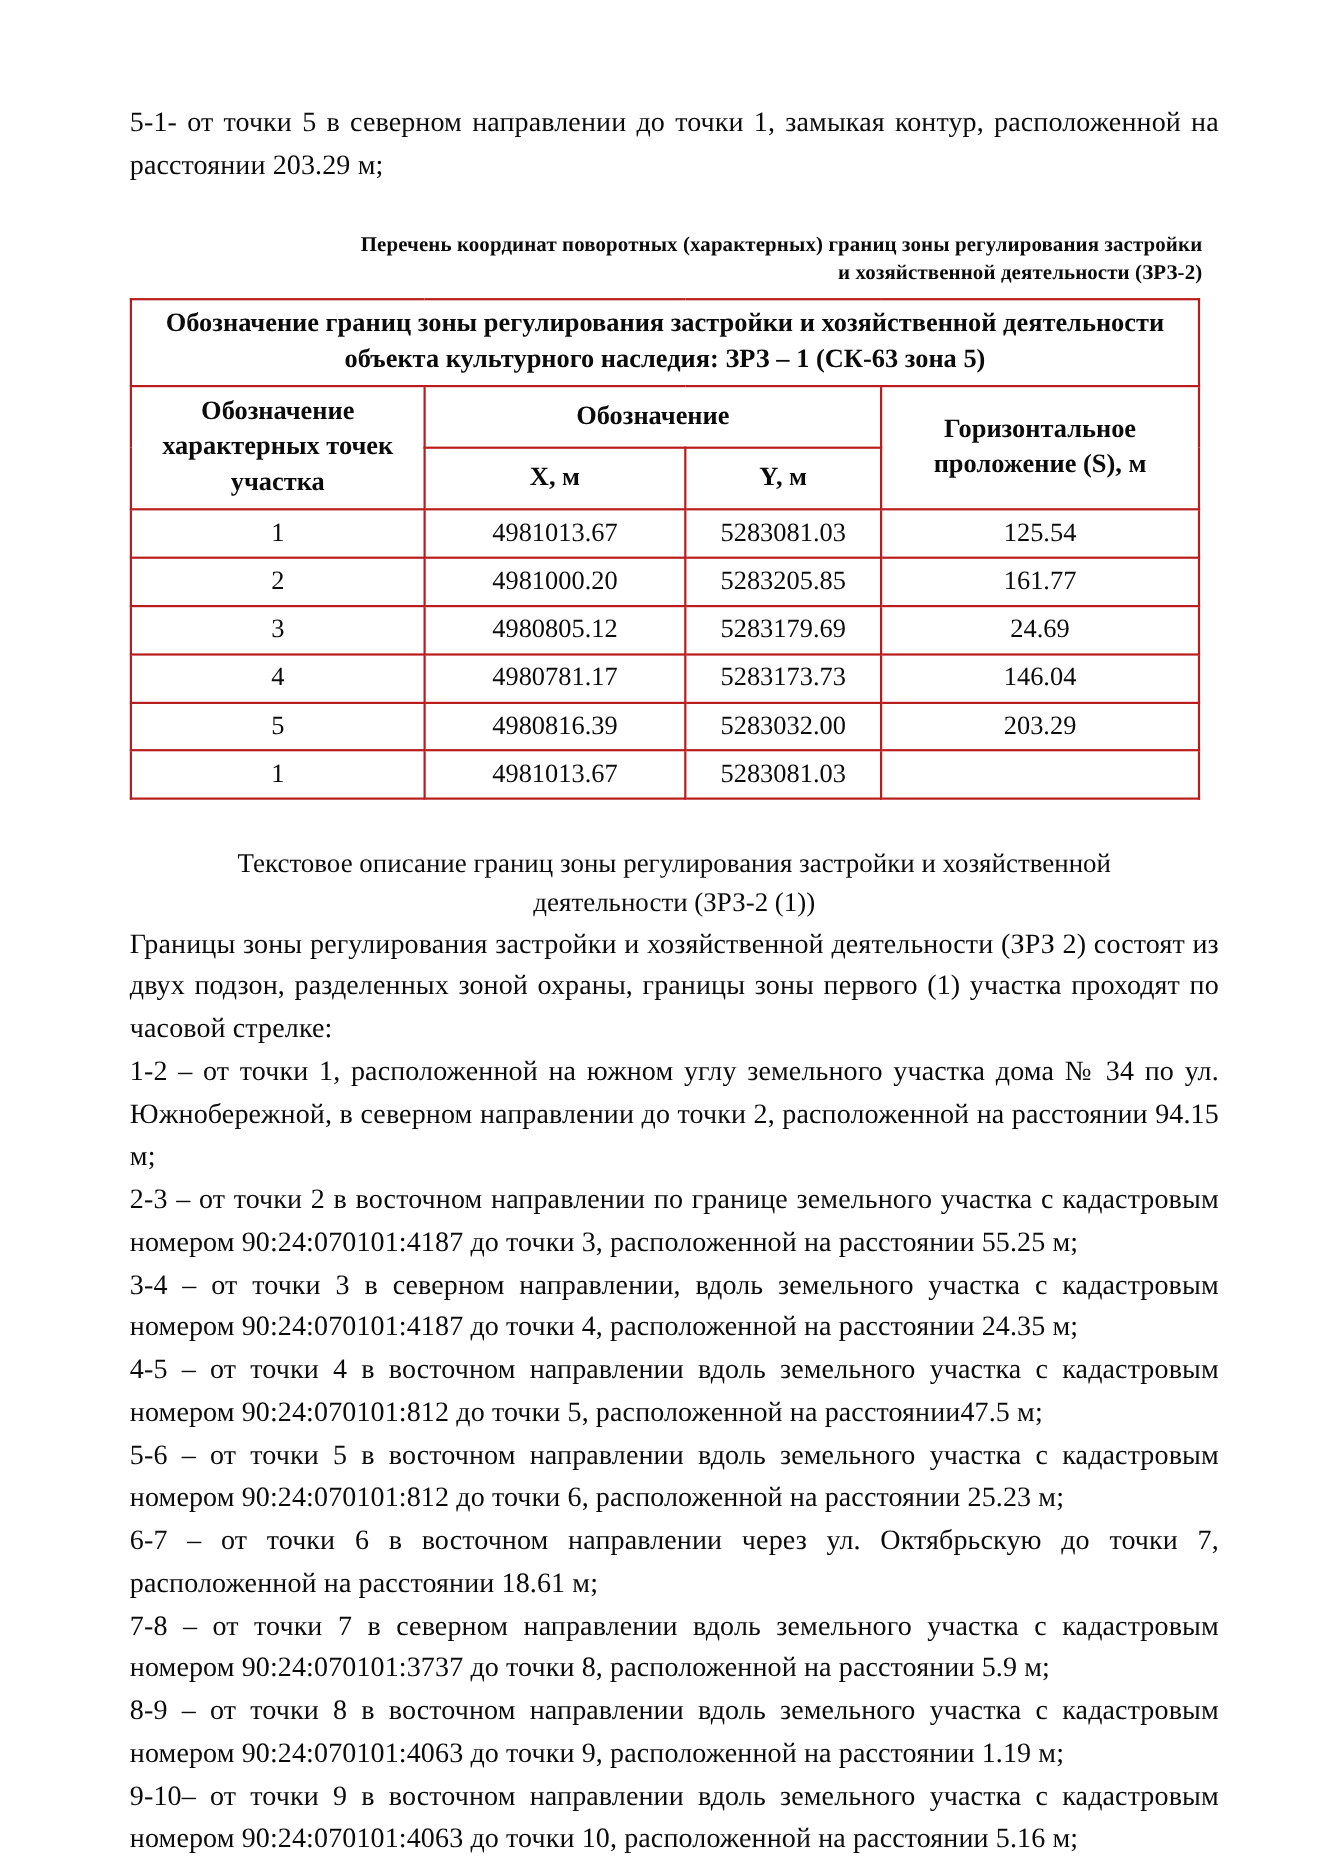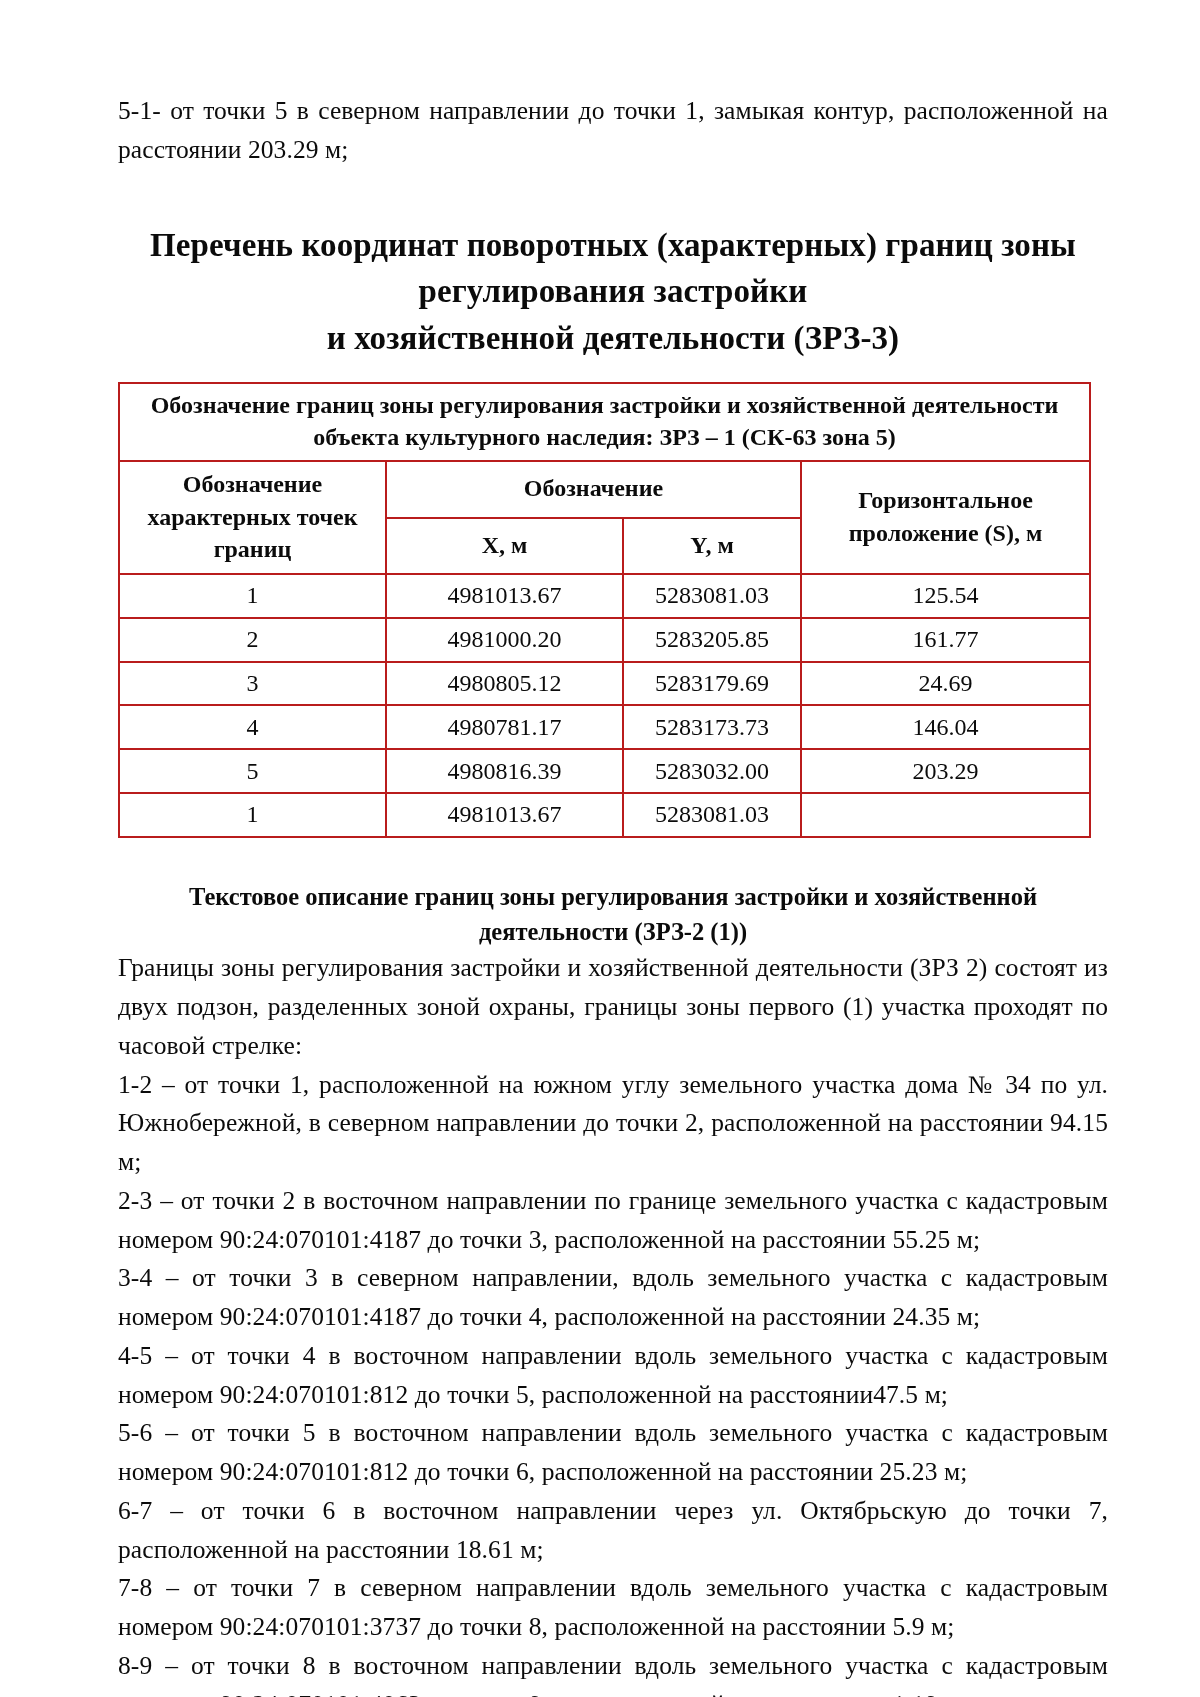--- a/index.html
+++ b/index.html
@@ -31,31 +31,31 @@
     text-justify: inter-word;
     margin: 0;
     letter-spacing: 0.1px;
   }
   .para + .para { margin-top: 0px; }
 
   .spacer-lg { height: 40px; }
   .spacer-xl { height: 58px; }
 
   .heading {
-    font-size: 33px;
+    font-size: 19px;
     font-weight: bold;
-    text-align: center;
+    text-align: right;
     line-height: 1.42;
-    margin: 12px auto;
+    margin: 0 auto;
     width: 960px;
     letter-spacing: 0.1px;
   }
   .heading-2 {
     font-size: 24.5px;
-    font-weight: bold;
+    font-weight: normal;
     text-align: center;
     line-height: 1.42;
     margin: 0 auto;
     width: 900px;
   }
 
   
   .coord-table {
     border-collapse: collapse;
     width: 971px;
@@ -100,21 +100,21 @@
 
 <div class="page">
 
   <p class="para">5-1- от точки 5 в северном направлении до точки 1, замыкая контур, расположенной на расстоянии 203.29 м;</p>
 
   <div class="spacer-lg"></div>
 
   <div class="heading">
     <span>Перечень координат поворотных (характерных) границ зоны регулирования застройки</span>
     <br>
-    <span>и хозяйственной деятельности (ЗРЗ-3)</span>
+    <span>и хозяйственной деятельности (ЗРЗ-2)</span>
   </div>
 
   <div class="table-wrap">
     <table class="coord-table">
       <colgroup>
         <col class="c1">
           <col class="c2">
           <col class="c3">
           <col class="c4">
       </colgroup>
@@ -125,21 +125,21 @@
             <br>
             <span>объекта культурного наследия: ЗРЗ – 1 (СК-63 зона 5)</span>
           </th>
         </tr>
         <tr>
           <th class="th-sub" rowspan="2">
             <span>Обозначение</span>
             <br>
             <span>характерных точек</span>
             <br>
-            <span>границ</span>
+            <span>участка</span>
           </th>
           <th class="th-sub" colspan="2">Обозначение</th>
           <th class="th-sub" rowspan="2">
             <span>Горизонтальное</span>
             <br>
             <span>проложение (S), м</span>
           </th>
         </tr>
         <tr>
           <th class="th-sub">X, м</th>

